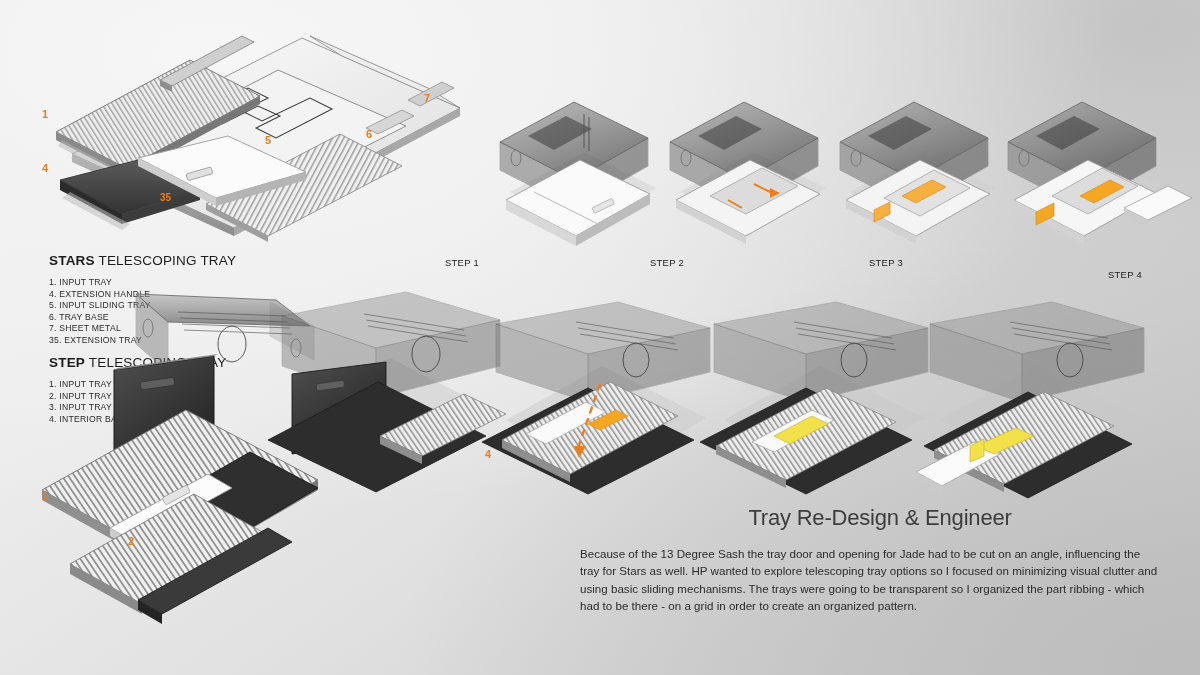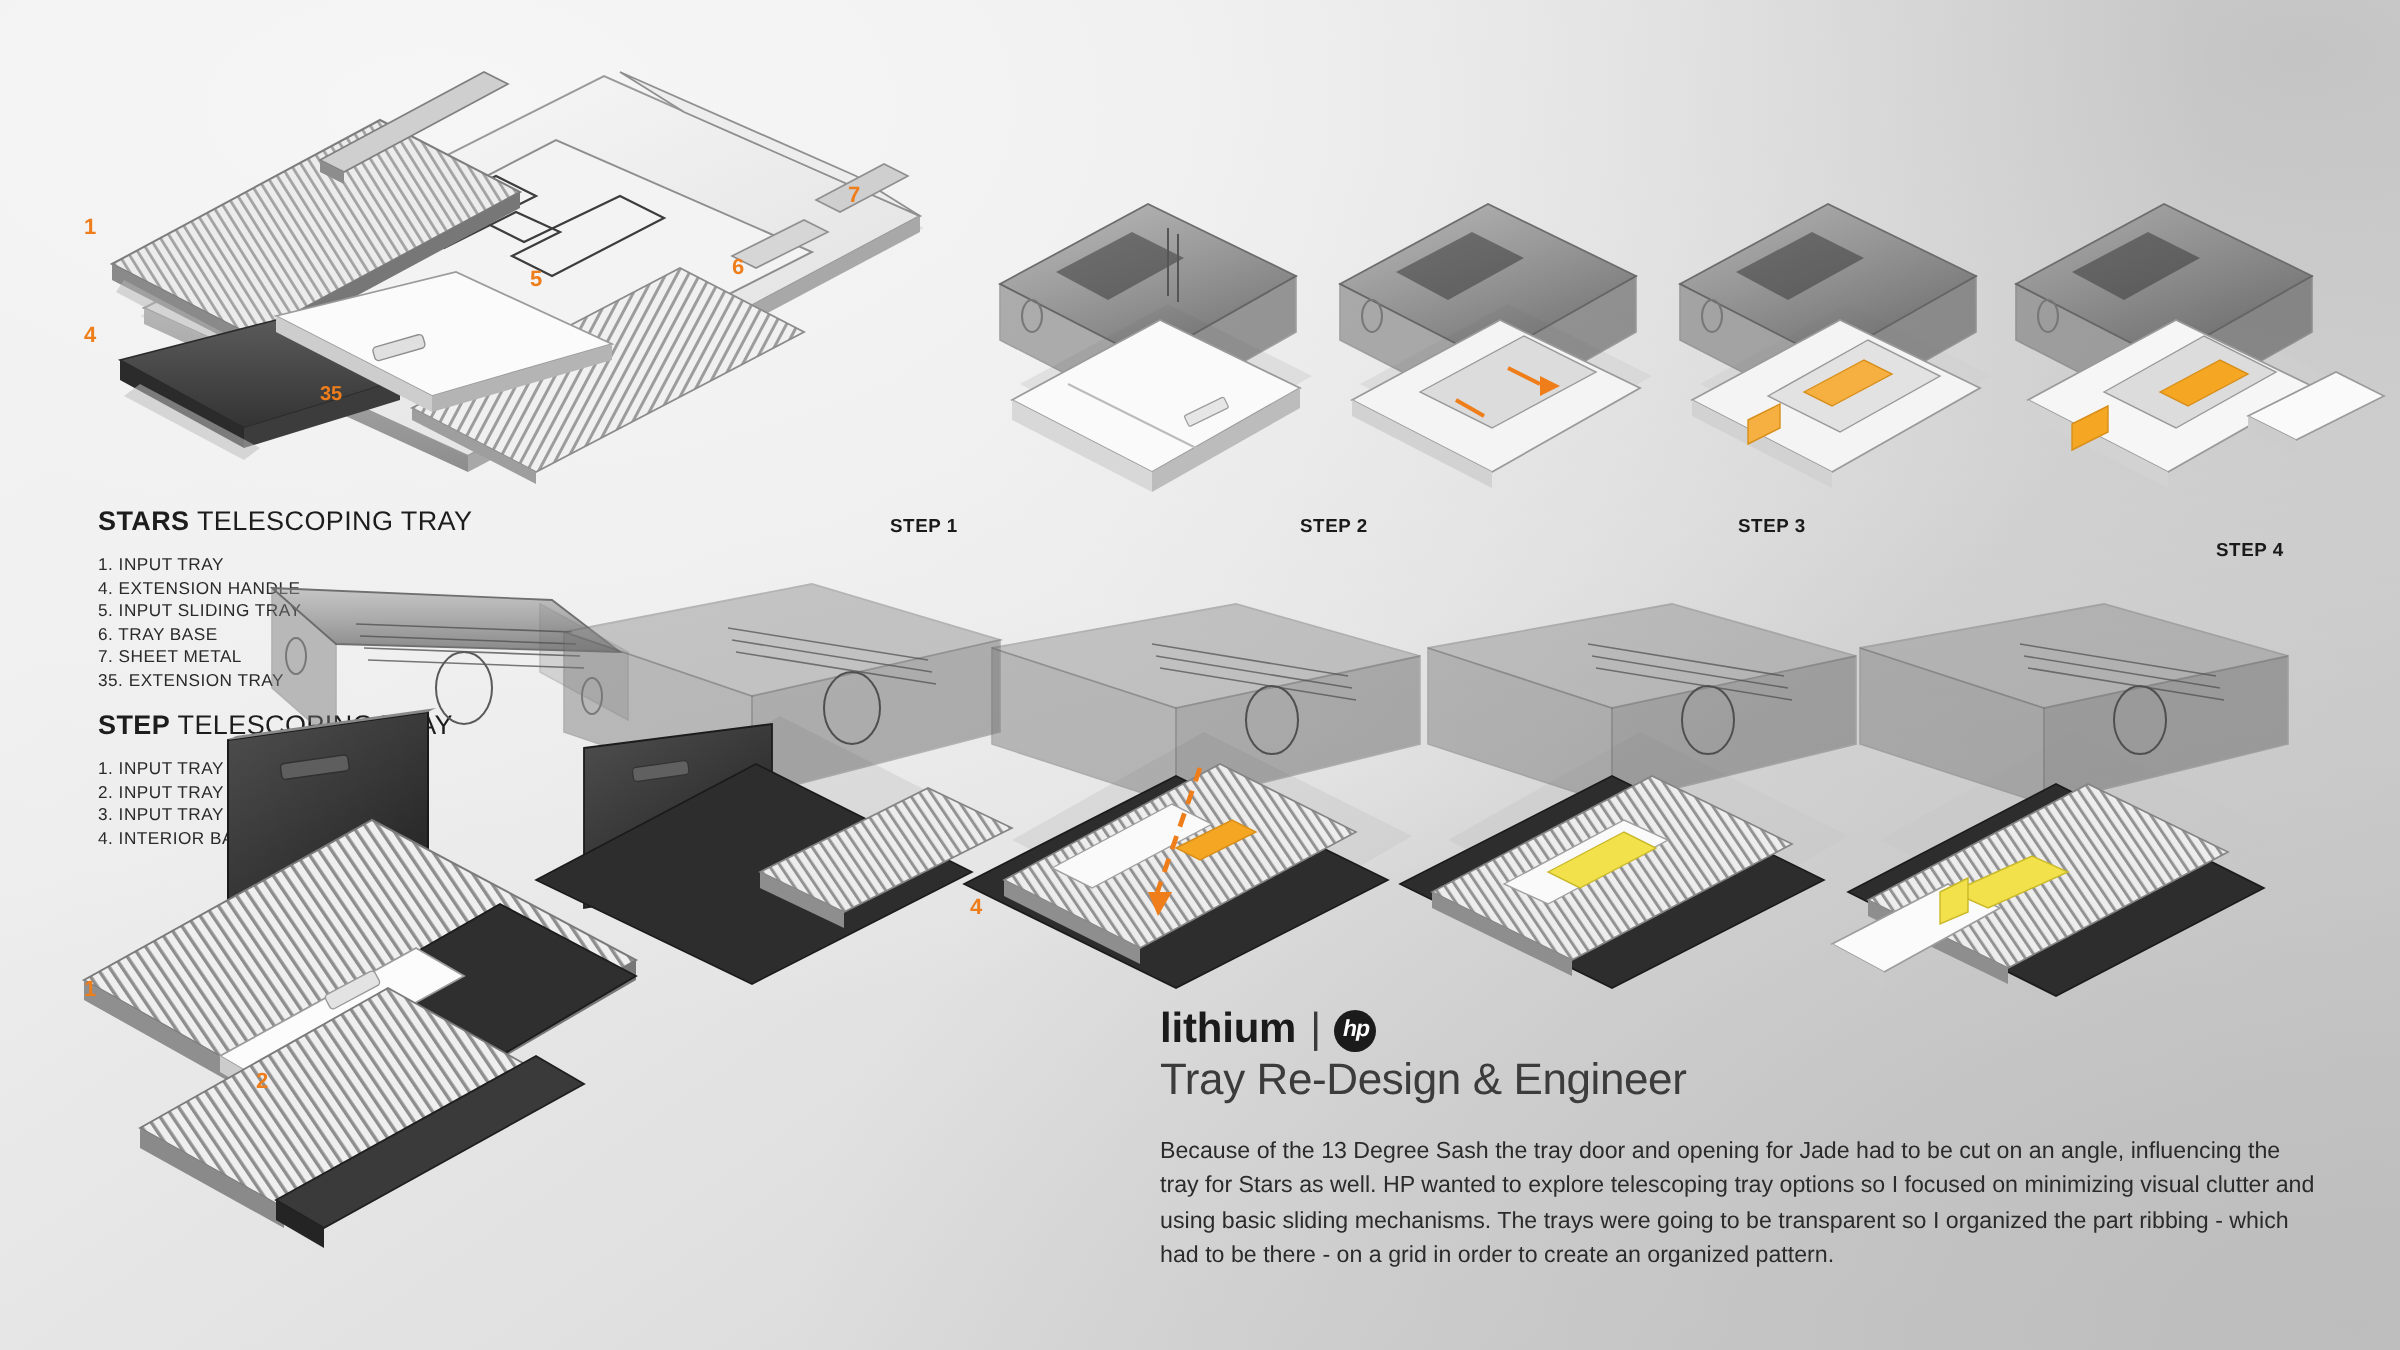--- a/index.html
+++ b/index.html
@@ -17,29 +17,29 @@
       linear-gradient(145deg,#f4f4f4 0%,#ececec 30%,#e0e0e0 58%,#d2d2d2 80%,#c6c6c6 100%);
   }
 
   
   .legend{position:absolute;left:49px;}
   .legend-title{font-size:13.5px;letter-spacing:.2px;color:#1d1d1d;white-space:nowrap;}
   .legend-title b{font-weight:700;}
   .legend-list{margin:9px 0 0 0;padding:0;list-style:none;}
   .legend-list li{font-size:8.6px;letter-spacing:.25px;color:#2a2a2a;line-height:11.6px;white-space:nowrap;}
 
-  .steplabel{position:absolute;font-size:9.4px;font-weight:700;letter-spacing:.3px;color:#1a1a1a;}
+  .steplabel{position:absolute;font-size:9.4px;font-weight:400;letter-spacing:.3px;color:#1a1a1a;}
 
   #titleblock{position:absolute;left:580px;top:504px;width:600px;}
   .brandline{font-size:21px;font-weight:700;color:#1b1b1b;letter-spacing:-.1px;display:flex;align-items:center;gap:7px;line-height:1.05;}
   .brandline .bar{font-weight:300;color:#3a3a3a;font-size:21px;}
   .hp-logo{display:inline-block;width:21px;height:21px;border-radius:50%;background:#1b1b1b;position:relative;flex:0 0 auto;}
   .hp-logo span{position:absolute;left:0;top:0;width:100%;height:100%;display:flex;align-items:center;justify-content:center;
                 color:#fff;font-size:11.5px;font-style:italic;font-weight:700;letter-spacing:-.6px;}
-  .subtitle{font-size:22px;color:#3c3c3c;font-weight:400;letter-spacing:-.2px;margin-top:1px;line-height:1.18;}
+  .subtitle{font-size:22px;color:#3c3c3c;font-weight:400;letter-spacing:-.2px;margin-top:1px;line-height:1.18;text-align:center;}
   .bodycopy{margin-top:14px;font-size:11.6px;line-height:17.4px;color:#2b2b2b;width:578px;}
 
   
   .callout{position:absolute;color:#ee7d1a;font-size:11px;font-weight:700;}
   .callout.sm{font-size:10px;}
 
   
   .render{position:absolute;}
   .render svg{display:block;overflow:visible;}
 </style>
@@ -377,24 +377,17 @@
       <polygon points="18,154 88,188 88,196 18,162" fill="#8e8e8e"></polygon>
 
       <polygon points="0,176 58,146 84,158 26,190" fill="#fbfbfb" stroke="#9d9d9d" stroke-width=".8"></polygon>
       <polygon points="0,176 26,190 26,198 0,184" fill="#cacaca"></polygon>
       <polygon points="60,150 100,132 118,140 78,158" fill="#f2e14a" stroke="#c9b82a" stroke-width=".7"></polygon>
       <polygon points="54,150 68,143 68,160 54,166" fill="#f2e14a" stroke="#c9b82a" stroke-width=".7"></polygon>
     </svg>
   </div>
 
   <div id="titleblock">
-    <div class="brandline">
-      <span>lithium</span>
-      <span class="bar">|</span>
-      <span class="hp-logo">
-          <span>hp</span>
-        </span>
-    </div>
     <div class="subtitle">Tray Re-Design &amp; Engineer</div>
     <div class="bodycopy">Because of the 13 Degree Sash the tray door and opening for Jade had to be cut on an angle, influencing the tray for Stars as well. HP wanted to explore telescoping tray options so I focused on minimizing visual clutter and using basic sliding mechanisms. The trays were going to be transparent so I organized the part ribbing - which had to be there - on a grid in order to create an organized pattern.</div>
   </div>
 
 </div>
 
 </body></html>

